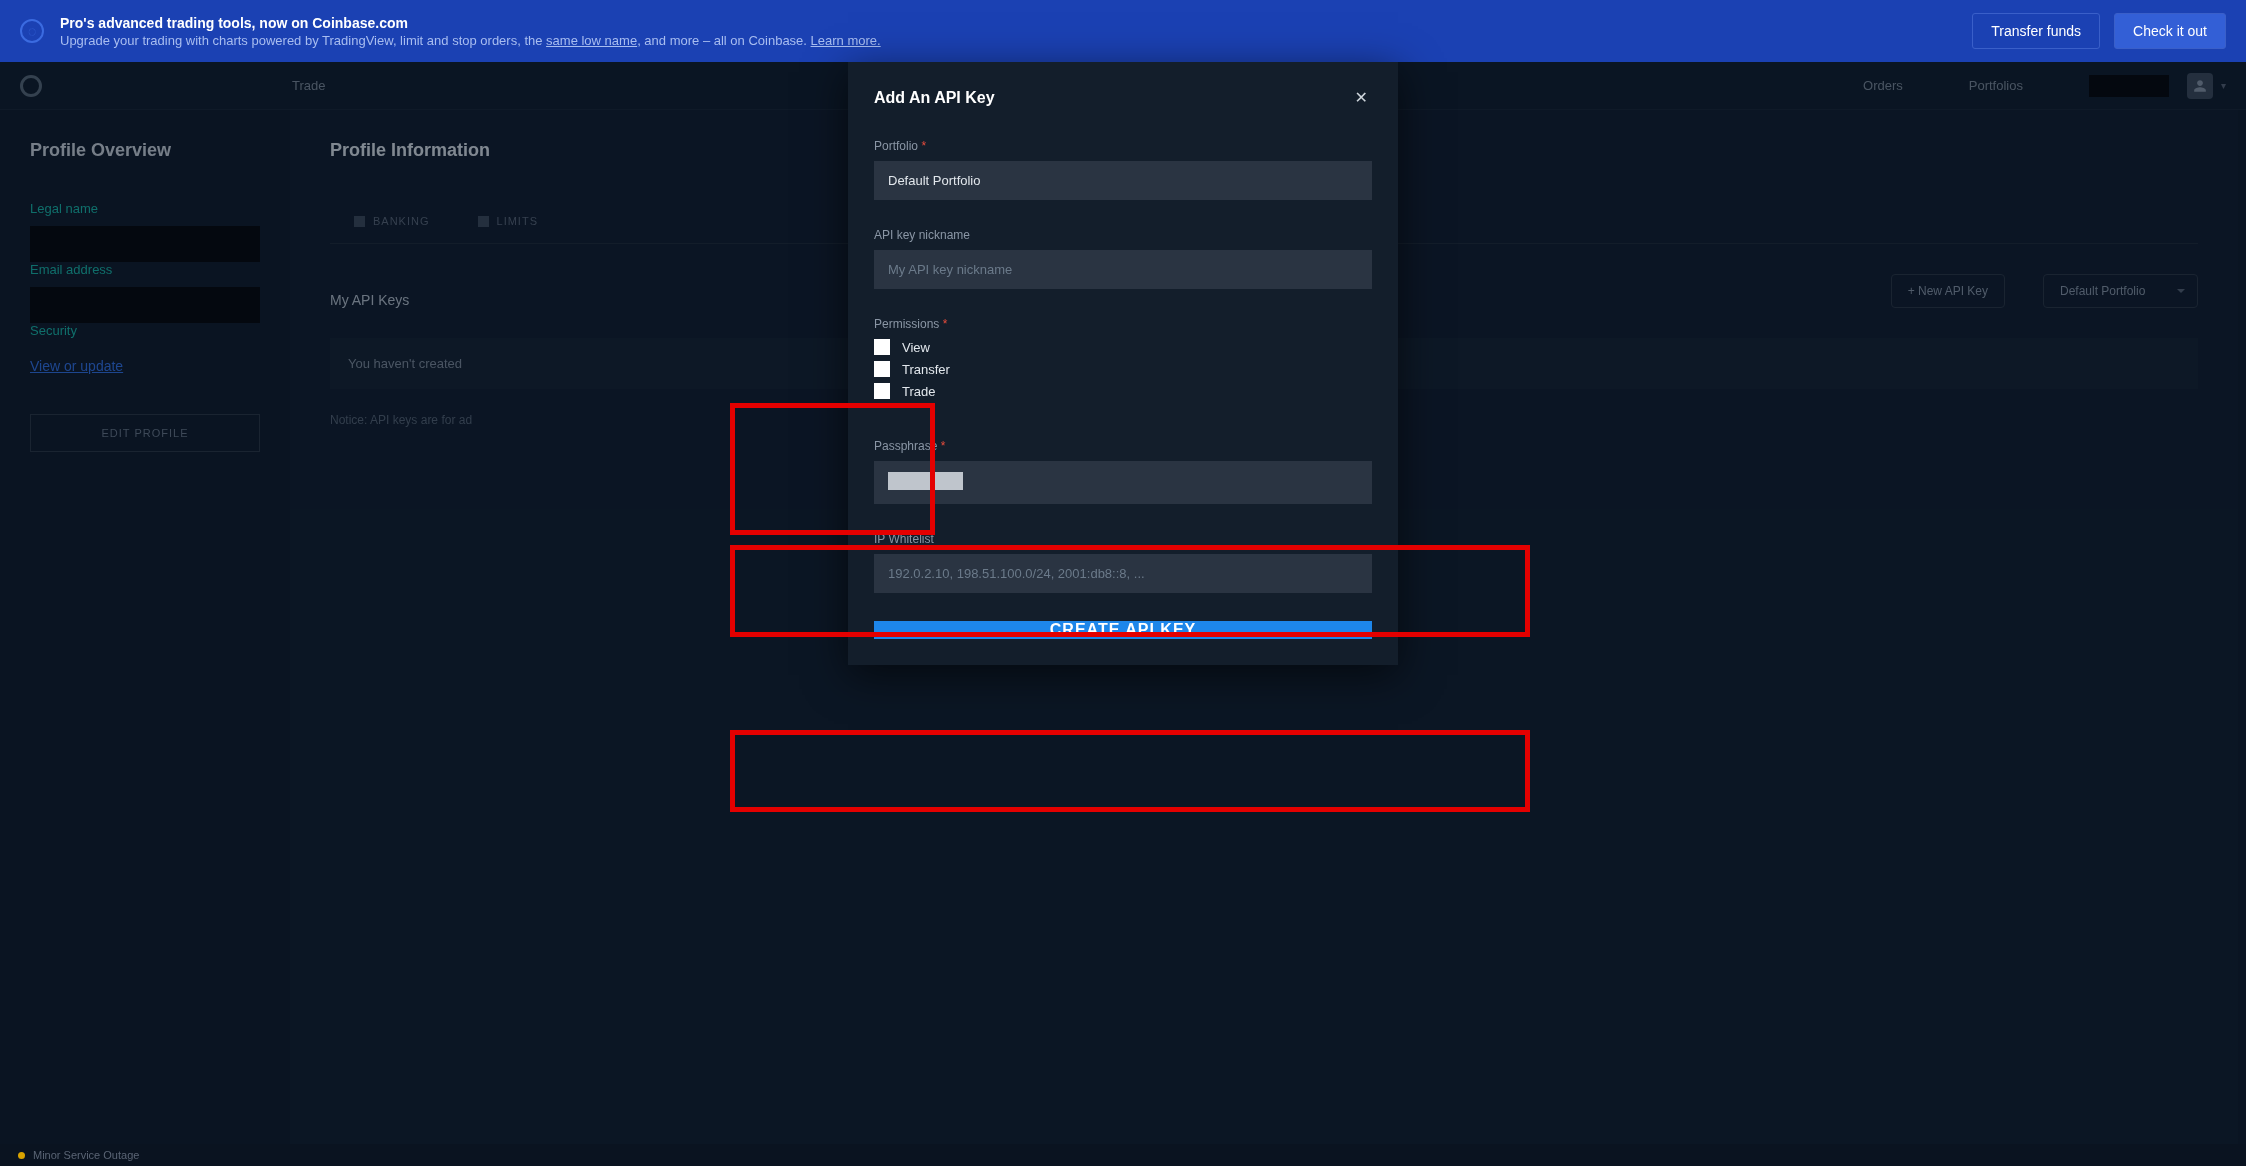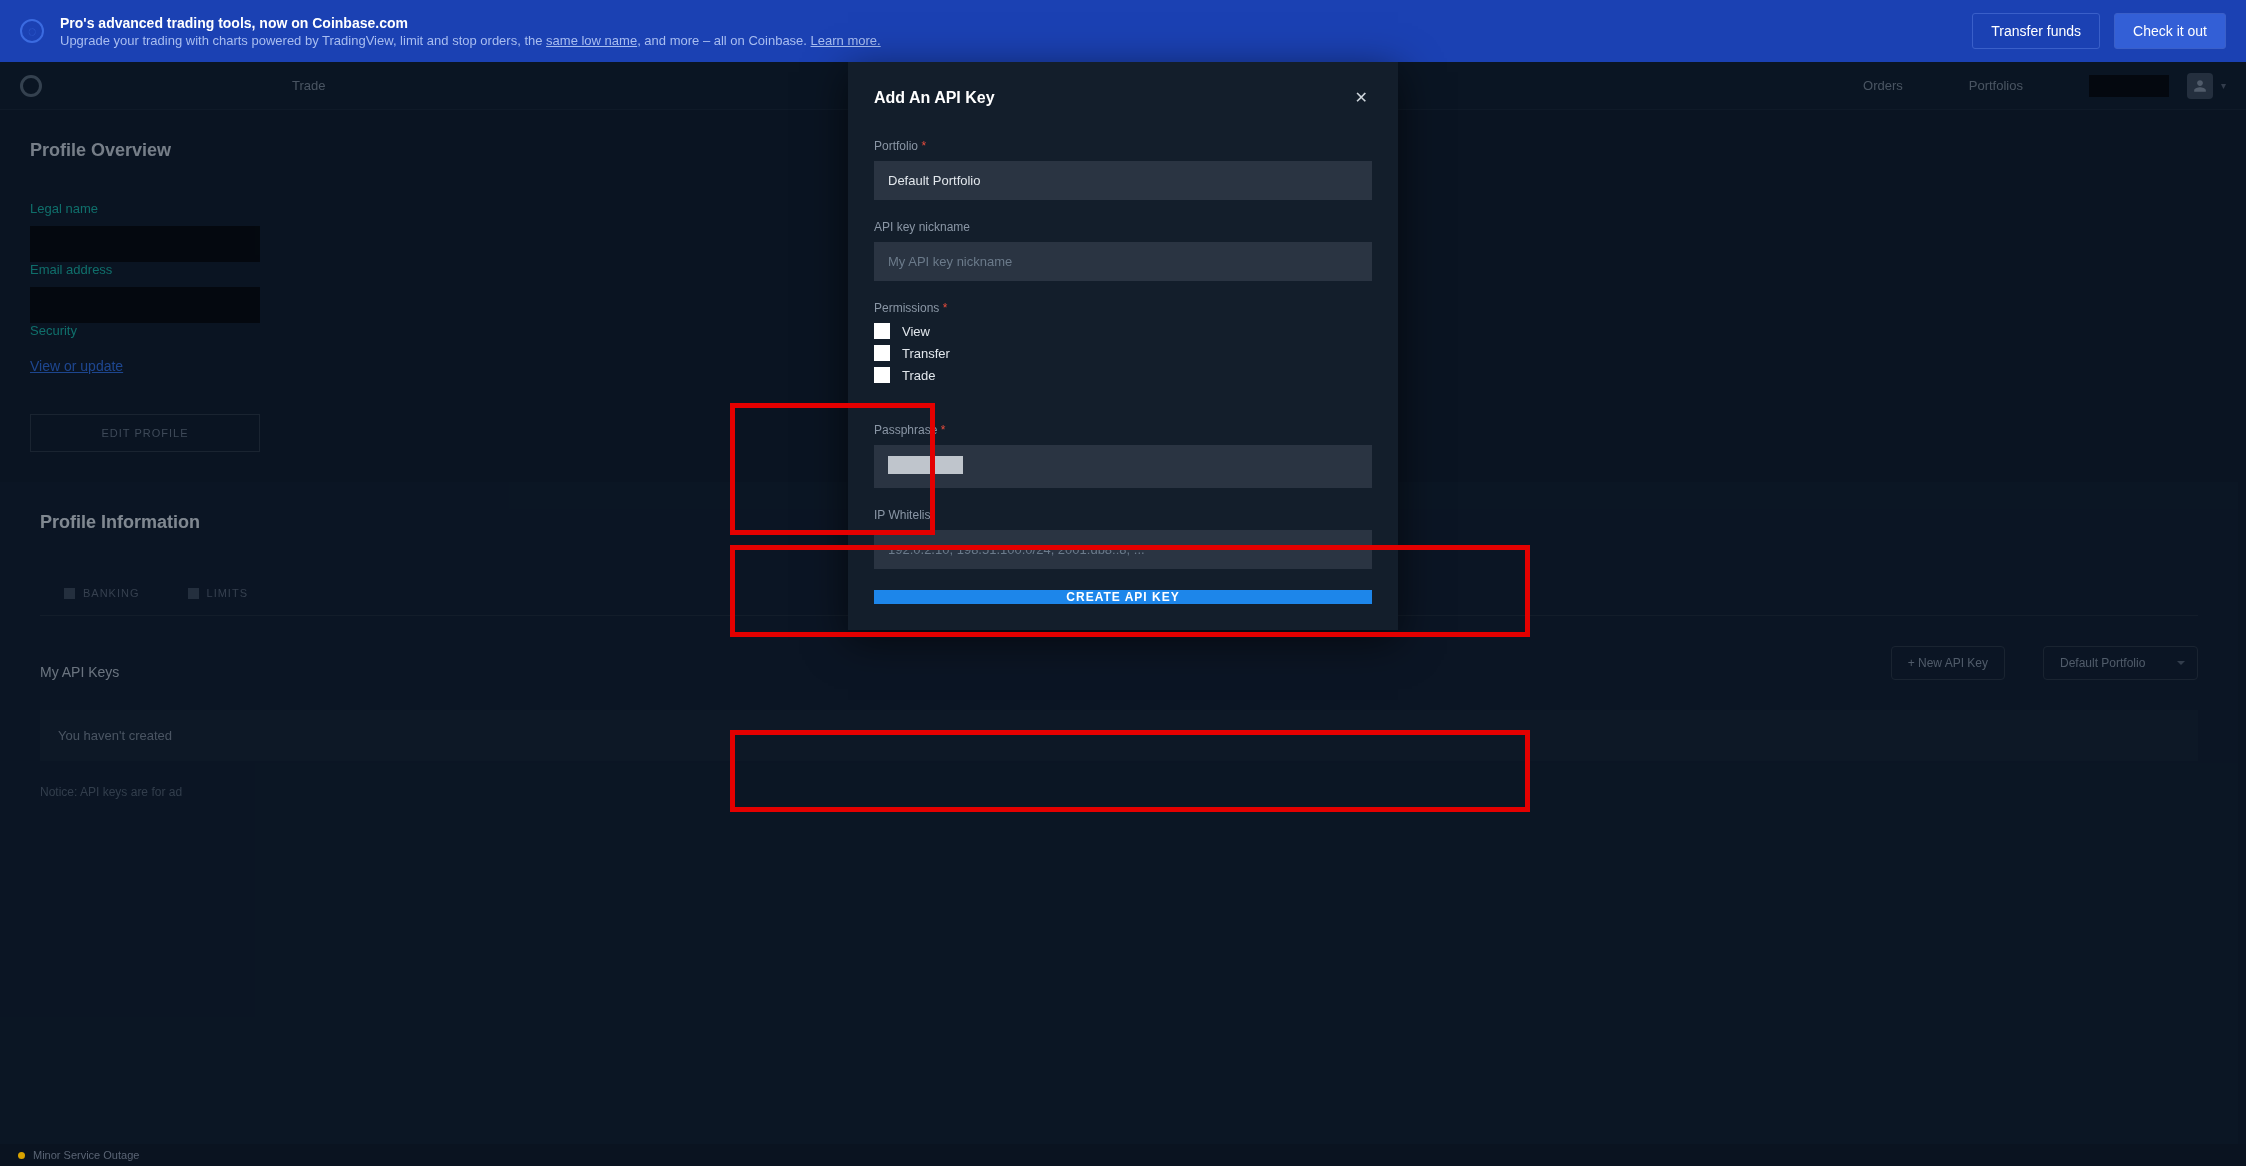--- a/index.html
+++ b/index.html
@@ -79,21 +79,20 @@
   .user-name-box {
     width: 80px; height: 22px; background: #000; margin-right: 10px;
   }
 
   
   .main {
     position: absolute;
     top: 110px; bottom: 22px; left: 0; right: 0;
     display: flex;
     opacity: 0.55;
-    flex-direction: column;
   }
   .sidebar {
     width: 290px;
     padding: 30px 30px;
   }
   .sidebar h2 { color: #cfd6dc; font-size: 18px; font-weight: 600; margin-bottom: 40px; }
   .sb-label { color: #14b8a6; font-size: 13px; margin-bottom: 10px; }
   .blackbox { background: #000; height: 36px; width: 230px; }
   .sb-link { color: #2e6fe8; text-decoration: underline; font-size: 14px; margin-top: 10px; display: inline-block; cursor: pointer; }
   .sb-btn {
@@ -189,21 +188,21 @@
     box-shadow: 0 10px 40px rgba(0,0,0,0.6);
     z-index: 100;
   }
   .modal-header {
     display: flex;
     align-items: center;
     margin-bottom: 28px;
   }
   .modal-title { color: #fff; font-size: 16px; font-weight: 600; flex: 1; }
   .modal-close { color: #cfd6dc; font-size: 16px; cursor: pointer; background: none; border: none; padding: 4px; }
-  .field { margin-bottom: 20px; }
+  .field { margin-bottom: 28px; }
   .field-label { color: #8a96a5; font-size: 12px; display: block; margin-bottom: 8px; }
   .req { color: #e74c3c; }
   .field-input {
     width: 100%;
     background: #2a3442;
     border: none;
     color: #e2e7ec;
     padding: 12px 14px;
     font-size: 13px;
   }
@@ -224,21 +223,21 @@
   .hidden-pass {
     display: inline-block;
     width: 75px; height: 18px;
     background: #bfc5cc;
     margin: 2px 0;
   }
   .create-btn {
     width: 100%;
     background: #1d86ea;
     color: #fff;
-    font-size: 12px;
+    font-size: 16px;
     letter-spacing: 1px;
     font-weight: 600;
     border: none;
     padding: 0;
     cursor: pointer;
     text-align: center;
   }
 
   
   .hl {

